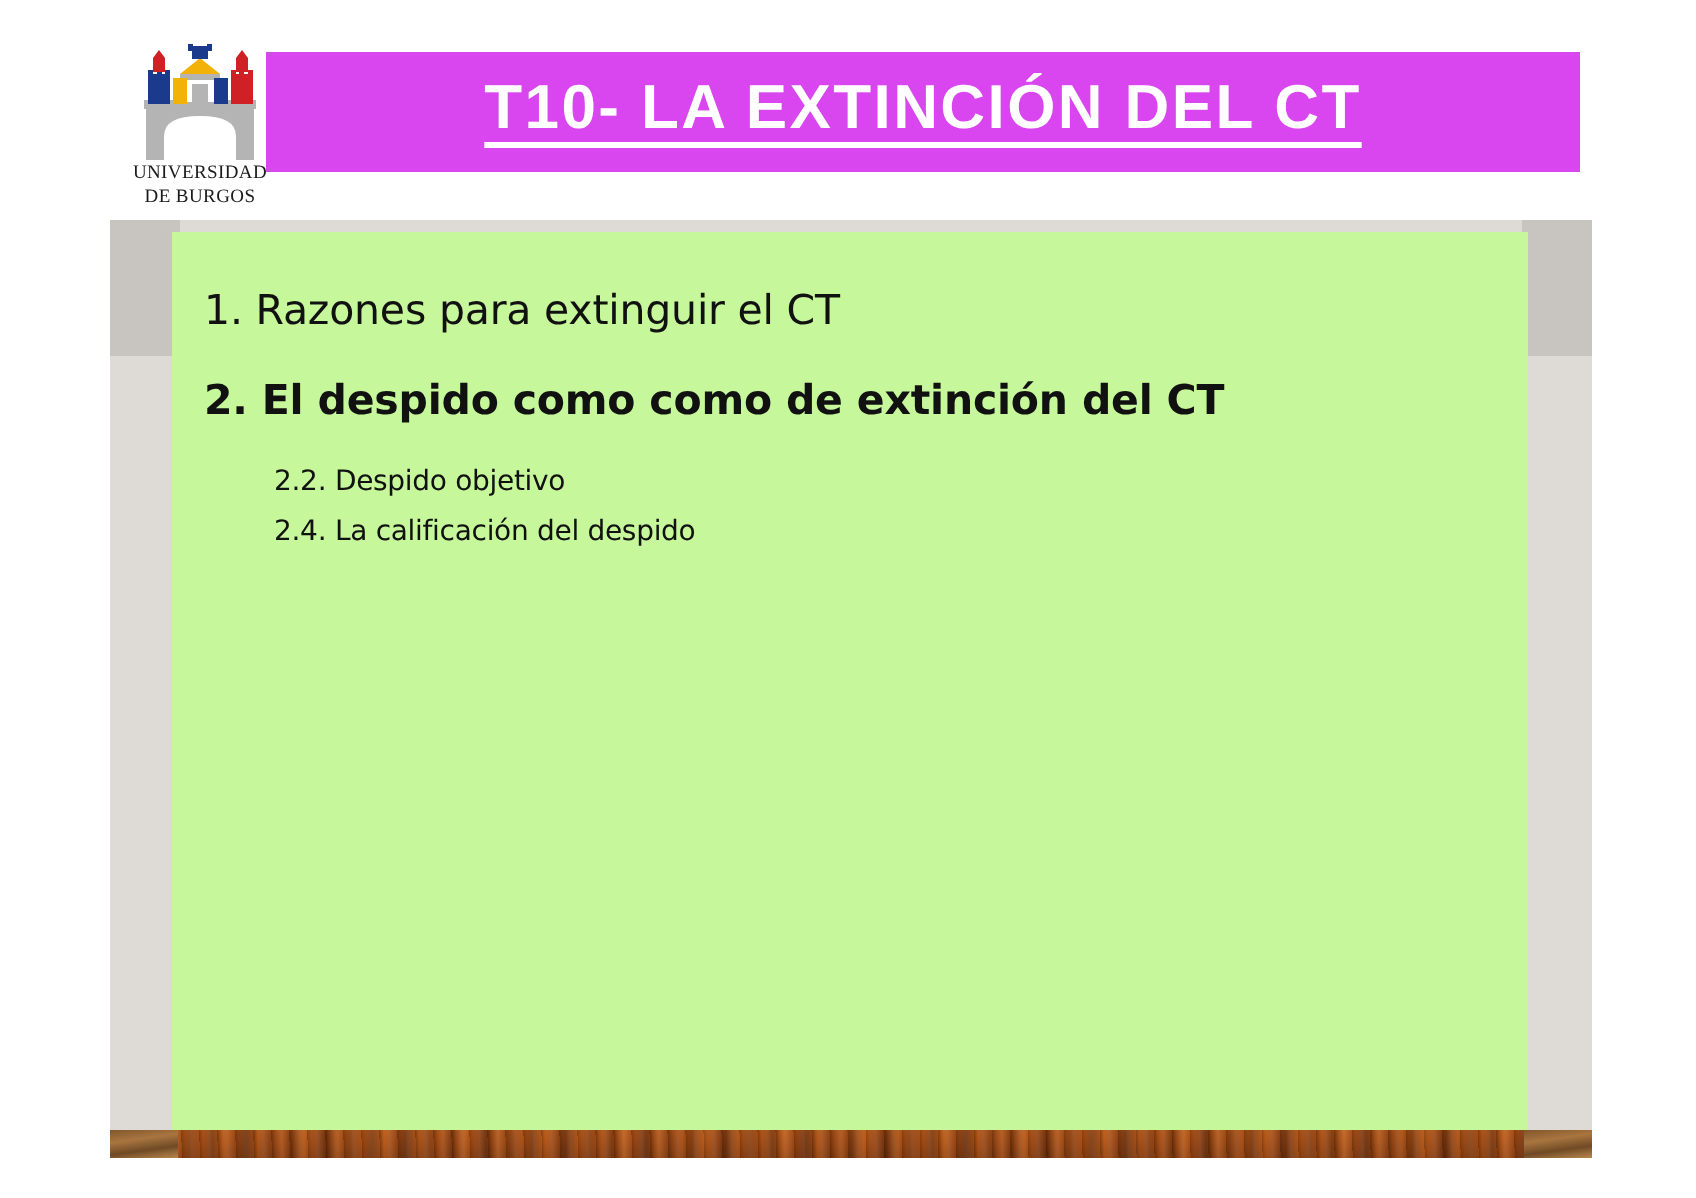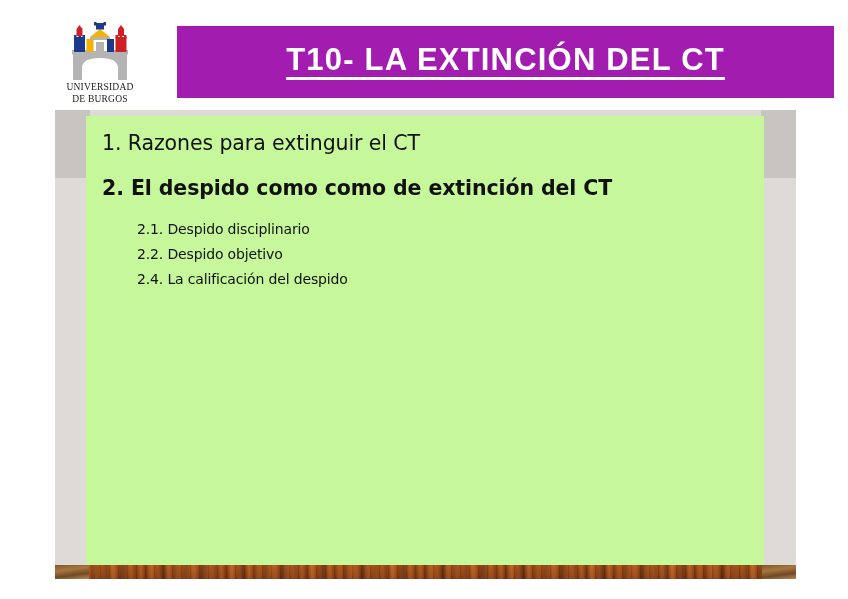--- a/index.html
+++ b/index.html
@@ -109,27 +109,26 @@
     height: 449px;
     background: #c6f79a;
   }
 
   
   .title-bar {
     position: absolute;
     left: 133px;
     top: 26px;
     width: 657px;
-    height: 72px;
-    background: #a21caf;
+    height: 60px;
+    background: #d946ef;
     display: flex;
     align-items: center;
     justify-content: center;
     box-sizing: border-box;
-    margin-left: 44px;
   }
   .title-text {
     color: #ffffff;
     font-family: "Liberation Sans", sans-serif;
     font-weight: bold;
     font-size: 31px;
     letter-spacing: 1.2px;
     text-decoration: underline;
     text-underline-offset: 7px;
     text-decoration-thickness: 2.5px;
@@ -167,21 +166,21 @@
   }
 
   
   .outline {
     position: absolute;
     left: 86px;
     top: 116px;
     width: 678px;
     height: 449px;
     box-sizing: border-box;
-    padding: 8px 0 0 8px;
+    padding: 20px 0 0 8px;
   }
   .lvl1 {
     color: #111111;
     font-family: "DejaVu Sans", sans-serif;
     font-size: 20.5px;
     line-height: 26px;
     letter-spacing: -0.1px;
     margin: 0 0 0 8px;
     white-space: nowrap;
   }
@@ -262,24 +261,20 @@
     <div class="lvl1 first">
       <span>1.</span>
       <span>Razones para extinguir el CT</span>
     </div>
     <div class="lvl1 second">
       <span>2.</span>
       <span>El despido como como de extinción del CT</span>
     </div>
     <div class="lvl2-group">
       <div class="lvl2">
-        <span>2.1.</span>
-        <span>Despido disciplinario</span>
-      </div>
-      <div class="lvl2">
         <span>2.2.</span>
         <span>Despido objetivo</span>
       </div>
       <div class="lvl2">
         <span>2.4.</span>
         <span>La calificación del despido</span>
       </div>
     </div>
   </div>
 

